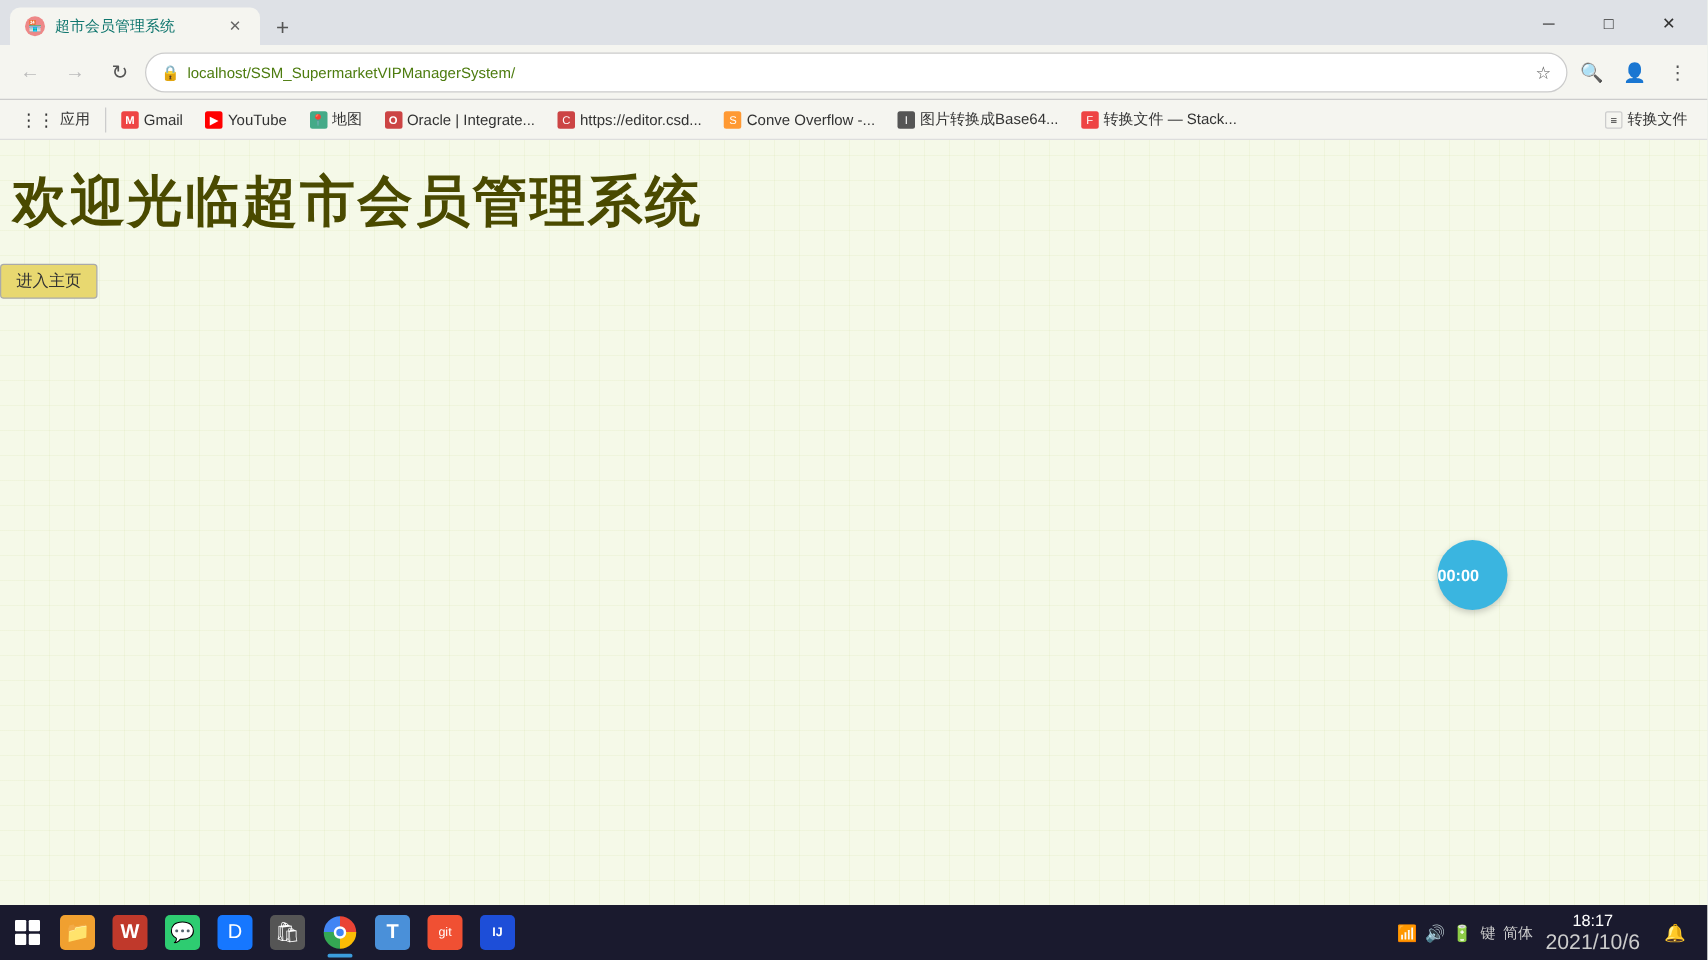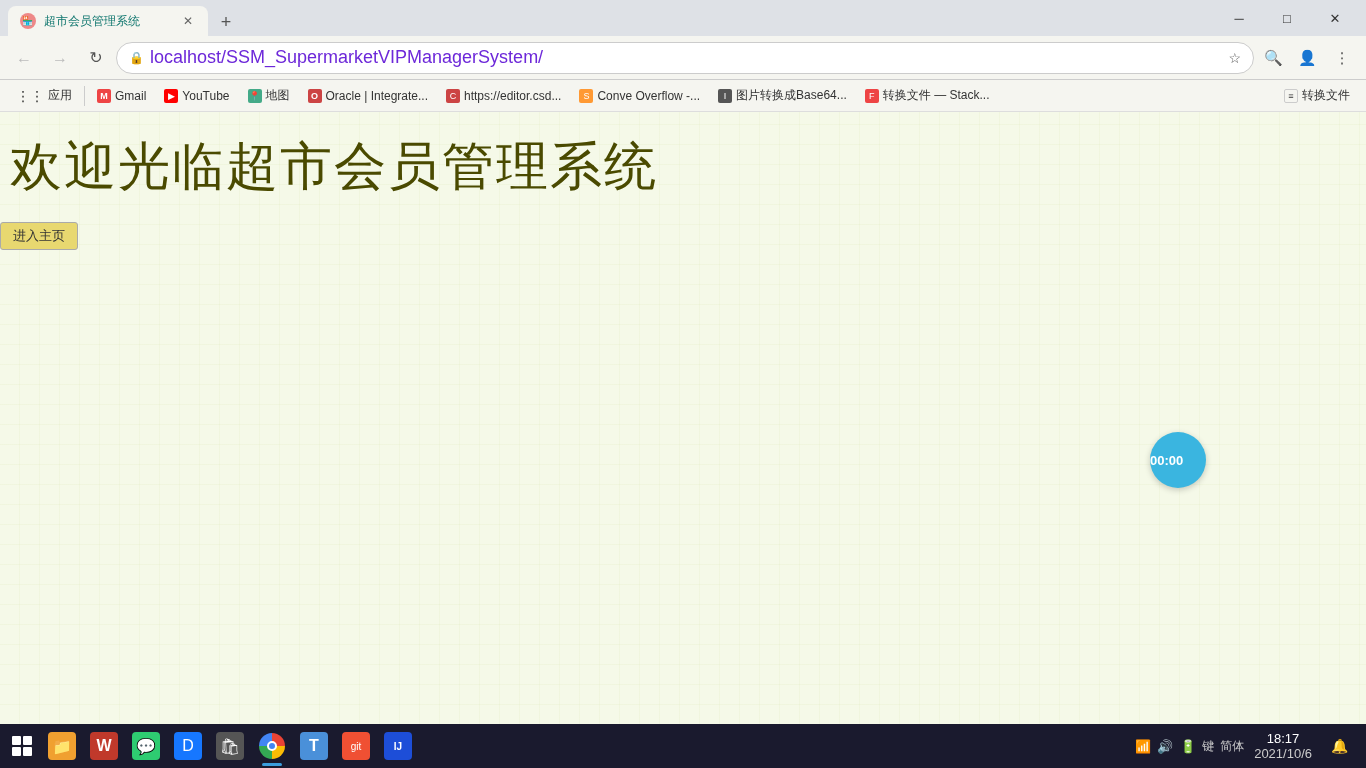--- a/index.html
+++ b/index.html
@@ -53,21 +53,21 @@
       height: 32px;
       background: white;
       border: 1px solid #ccc;
       border-radius: 16px;
       display: flex;
       align-items: center;
       padding: 0 12px;
       gap: 6px;
     }
     .address-bar .lock-icon { color: #555; font-size: 12px; }
-    .address-text { font-size: 18px; color: #6d28d9; flex: 1; }
+    .address-text { font-size: 12px; color: #4d7c0f; flex: 1; }
     .address-bar .star-icon { color: #555; font-size: 14px; cursor: pointer; }
     .toolbar-right { display: flex; gap: 2px; }
     .toolbar-icon-btn { width: 32px; height: 32px; border-radius: 50%; display: flex; align-items: center; justify-content: center; cursor: pointer; font-size: 15px; color: #555; }
 
     
     .bookmarks-bar {
       height: 32px;
       background: #f5f5f0;
       display: flex;
       align-items: center;
@@ -100,22 +100,22 @@
       flex: 1;
       background: #f5f9e8;
       background-image: 
         repeating-linear-gradient(0deg, transparent, transparent 19px, rgba(180,200,100,0.15) 20px),
         repeating-linear-gradient(90deg, transparent, transparent 19px, rgba(180,200,100,0.15) 20px);
       position: relative;
       overflow: hidden;
     }
 
     .welcome-title {
-      font-size: 52px;
-      font-weight: normal;
+      font-size: 44px;
+      font-weight: bold;
       color: #4a4a00;
       padding: 20px 10px 10px 10px;
       letter-spacing: 2px;
     }
 
     .enter-btn {
       margin: 10px 0;
       padding: 4px 12px;
       background: #e8d870;
       border: 1px solid #aaa;
@@ -169,21 +169,21 @@
     .ti-git { background: #f05033; color: white; font-size: 13px; }
     .ti-idea { background: #1d4ed8; color: white; font-size: 11px; font-weight: bold; }
     .active-indicator { position: absolute; bottom: 2px; left: 50%; transform: translateX(-50%); width: 20px; height: 3px; background: #3b9ddd; border-radius: 2px; }
 
     .taskbar-right { margin-left: auto; display: flex; align-items: center; gap: 4px; padding-right: 4px; }
     .sys-tray { display: flex; align-items: center; gap: 6px; }
     .tray-icon { color: #ccc; font-size: 13px; cursor: pointer; }
     .tray-text { color: #ccc; font-size: 12px; }
     .time-block { text-align: center; cursor: pointer; padding: 2px 6px; }
     .time-main { color: white; font-size: 13px; }
-    .time-date { color: #ccc; font-size: 13px; }
+    .time-date { color: #ccc; font-size: 17px; }
     .notification-btn { width: 36px; height: 44px; display: flex; align-items: center; justify-content: center; cursor: pointer; }
   </style>
 </head>
 <body>
 
 <div class="chrome-frame">
 
   <div class="title-bar">
     <div class="tab-bar">
       <div class="tab-active">

